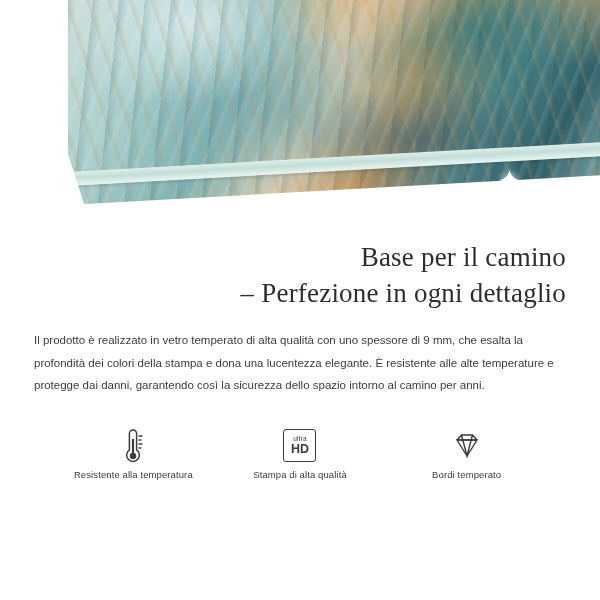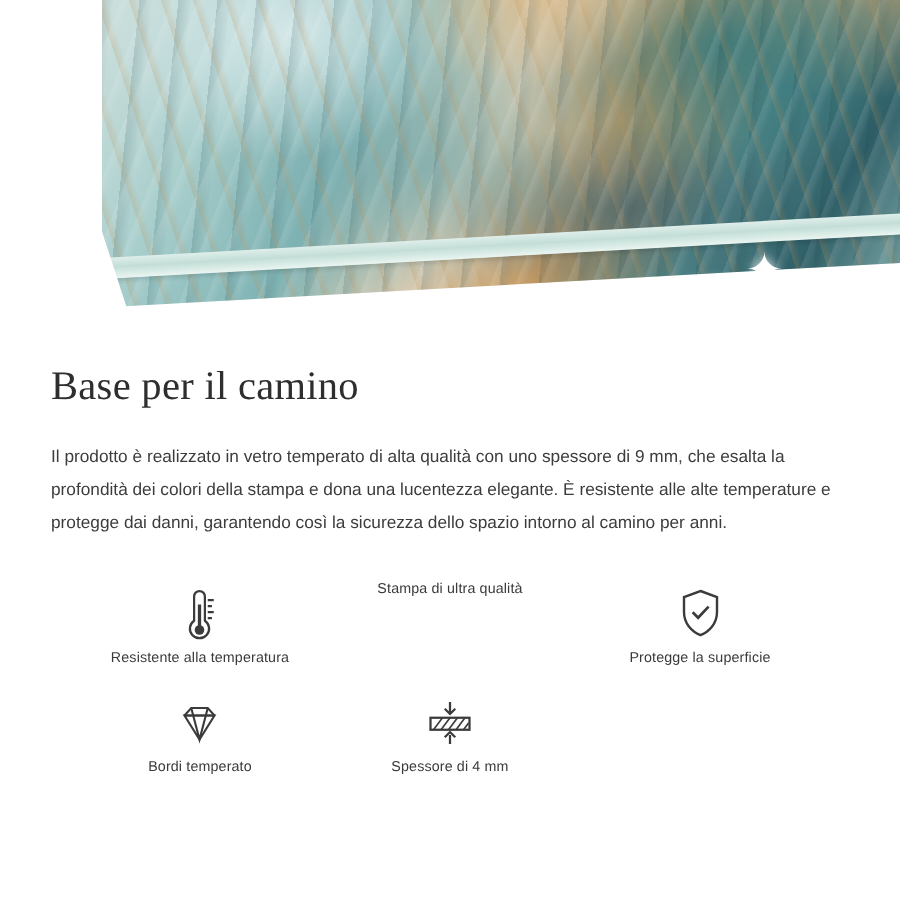--- a/index.html
+++ b/index.html
@@ -91,20 +91,21 @@
     padding: 18px 34px 0 34px;
   }
   .headline {
     font-family: "Liberation Serif", serif;
     font-size: 27px;
     line-height: 1.32;
     color: #2e2e2e;
     font-weight: 400;
     margin: 0;
     letter-spacing: 0.2px;
+    text-align: right;
   }
   .headline .line2 { display: block; }
 
   .paragraph {
     margin: 18px 0 0 0;
     font-size: 11.5px;
     line-height: 1.95;
     color: #3c3c3c;
     max-width: 548px;
     text-align: left;
@@ -163,72 +164,59 @@
     <div class="hero-edge"></div>
     <div class="hero-mask-left"></div>
     <span class="sparkle s1">✦</span>
     <span class="sparkle s2">✦</span>
     <span class="sparkle s3">✦</span>
   </div>
 
   <div class="content">
     <h1 class="headline">
       <span>Base per il camino</span>
+      <span class="line2">– Perfezione in ogni dettaglio</span>
     </h1>
 
     <p class="paragraph">Il prodotto è realizzato in vetro temperato di alta qualità con uno spessore di 9 mm, che esalta la profondità dei colori della stampa e dona una lucentezza elegante. È resistente alle alte temperature e protegge dai danni, garantendo così la sicurezza dello spazio intorno al camino per anni.</p>
 
     <div class="features">
 
       <div class="feature">
         <div class="feature-icon">
           <svg width="40" height="44" viewBox="0 0 40 44" fill="none" stroke="#3b3b3b" stroke-width="1.5">
             <path d="M20 6a3.6 3.6 0 0 1 3.6 3.6v16.2a6.4 6.4 0 1 1-7.2 0V9.6A3.6 3.6 0 0 1 20 6z"></path>
             <circle cx="20" cy="32" r="3.2" fill="#3b3b3b" stroke="none"></circle>
             <rect x="18.9" y="15" width="2.2" height="15" fill="#3b3b3b" stroke="none"></rect>
             <path d="M25.5 12h4M25.5 16h2.8M25.5 20h4M25.5 24h2.8"></path>
           </svg>
         </div>
         <div class="feature-label">Resistente alla temperatura</div>
       </div>
 
       <div class="feature">
-        <div class="feature-label">Stampa di ultra qualità</div>
+        <div class="feature-icon">
+          <div class="hd-box">
+            <span class="u">ultra</span>
+            <span class="hd">HD</span>
+          </div>
+        </div>
+        <div class="feature-label">Stampa di alta qualità</div>
       </div>
 
-      <div class="feature">
-        <div class="feature-icon">
-          <svg width="40" height="44" viewBox="0 0 40 44" fill="none" stroke="#3b3b3b" stroke-width="1.6">
-            <path d="M20 6l11 4v10c0 7.6-5 13-11 15.4C14 33 9 27.6 9 20V10l11-4z"></path>
-            <path d="M14.8 20.2l3.6 3.6 7-7.4" stroke-width="1.8"></path>
-          </svg>
-        </div>
-        <div class="feature-label">Protegge la superficie</div>
-      </div>
 
       <div class="feature">
         <div class="feature-icon">
           <svg width="40" height="40" viewBox="0 0 40 40" fill="none" stroke="#3b3b3b" stroke-width="1.4">
             <path d="M10 14h20l-10 16L10 14z"></path>
             <path d="M10 14l4.5-5h11L30 14"></path>
             <path d="M14.5 9L20 30 25.5 9"></path>
             <path d="M10 14h20"></path>
           </svg>
         </div>
         <div class="feature-label">Bordi temperato</div>
       </div>
 
 
-      <div class="feature">
-        <div class="feature-icon">
-          <svg width="44" height="42" viewBox="0 0 44 42" fill="none" stroke="#3b3b3b" stroke-width="1.5">
-            <path d="M22 6v7M18.5 10.5L22 14l3.5-3.5"></path>
-            <rect x="9" y="16.5" width="26" height="8"></rect>
-            <path d="M11 24.5l6-8M16 24.5l6-8M21 24.5l6-8M26 24.5l6-8M31 24.5l3.5-4.7" stroke-width="1.1"></path>
-            <path d="M22 34v-6M18.5 29.5L22 26l3.5 3.5"></path>
-          </svg>
-        </div>
-        <div class="feature-label">Spessore di 4 mm</div>
-      </div>
 
     </div>
   </div>
 </div>
 
 </body></html>

